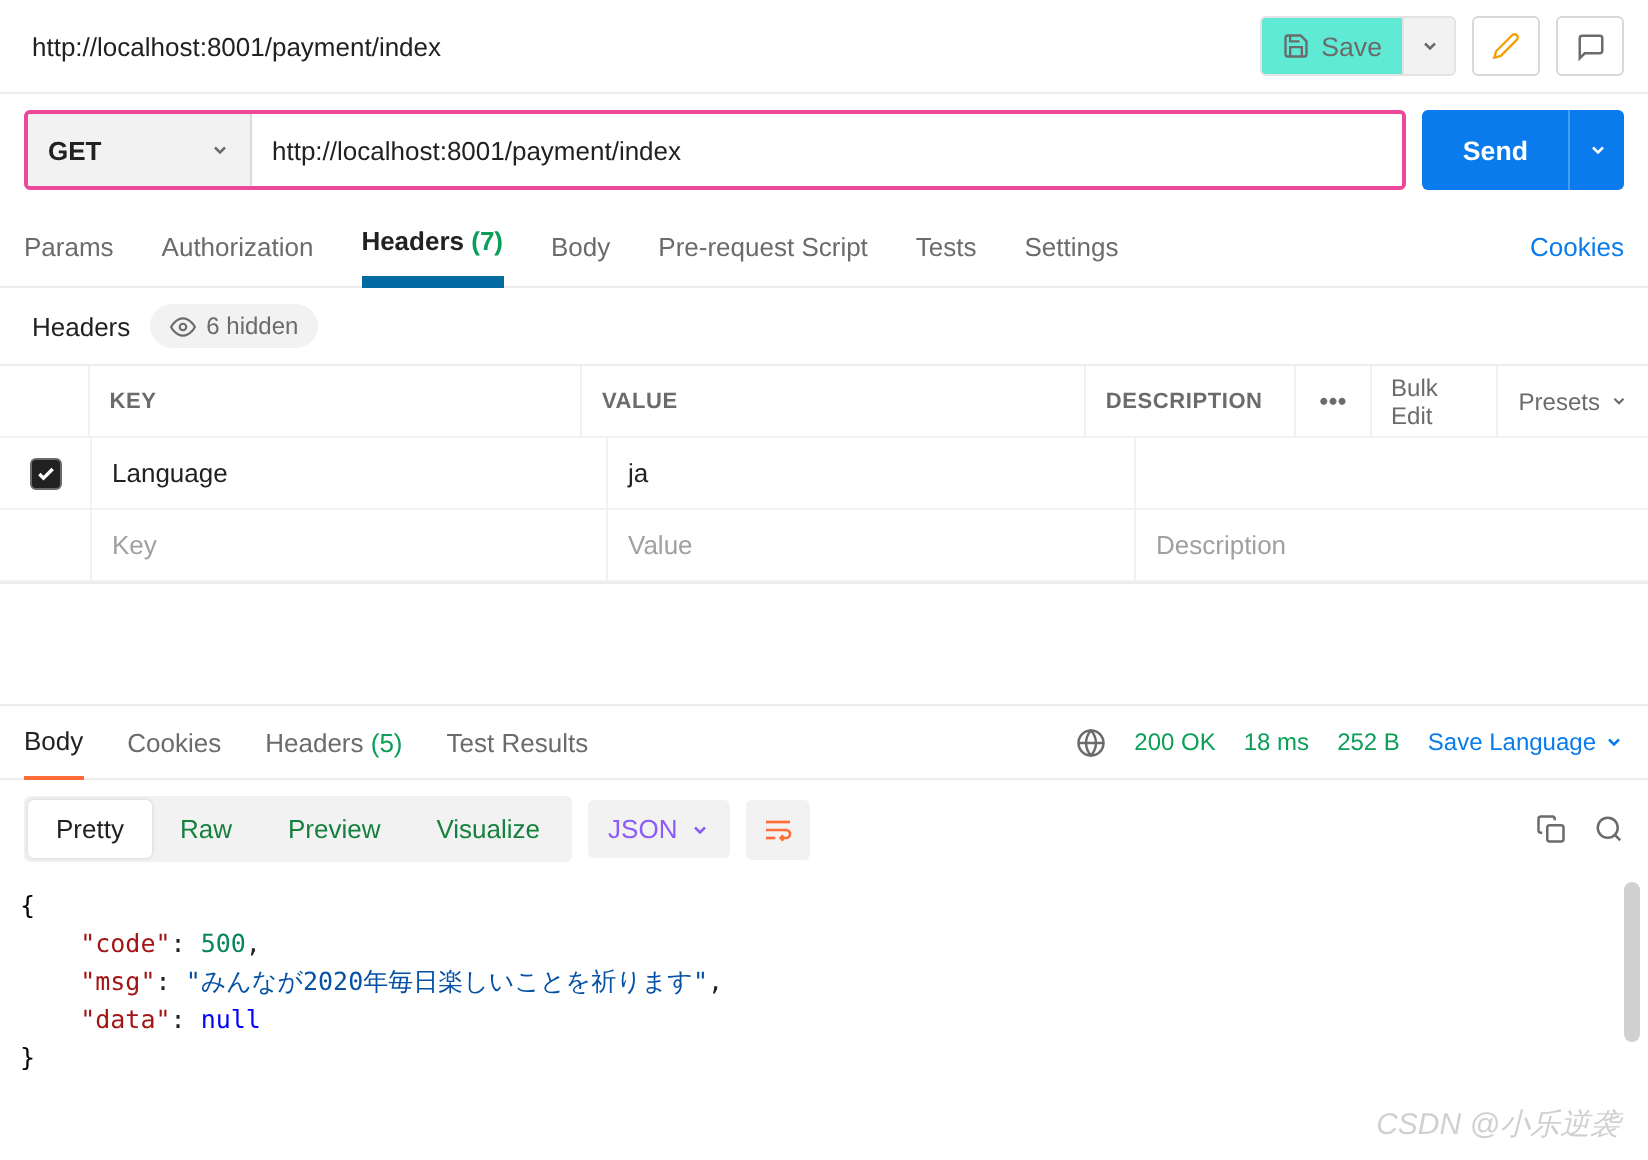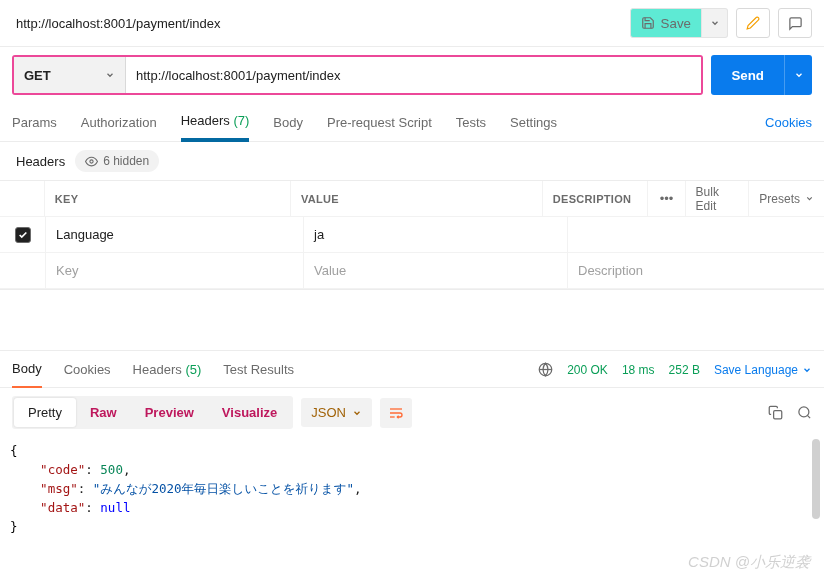--- a/index.html
+++ b/index.html
@@ -14,21 +14,21 @@
 .pencil-btn { border: 1px solid #d9d9d9; height: 30px; width: 34px; border-radius: 3px; display: inline-flex; align-items: center; justify-content: center; color: #6b6b6b; cursor: pointer; background: #fff; }
 .req-row { display: flex; gap: 8px; padding: 8px 12px; align-items: stretch; }
 .method-group { display: flex; border: 2px solid #ec4899; border-radius: 3px; flex: 1; overflow: hidden; }
 .method-select { display: flex; align-items: center; justify-content: space-between; padding: 0 10px; width: 112px; background: #f2f2f2; border-right: 1px solid #d9d9d9; color: #212121; font-weight: 600; cursor: pointer; }
 .url-input { flex: 1; border: none; outline: none; padding: 0 10px; font-size: 13px; color: #212121; background: #fff; }
 .send-btn { display: flex; align-items: center; gap: 6px; background: #097bed; color: #fff; font-weight: 700; padding: 0 20px; height: 40px; border: none; border-radius: 3px 0 0 3px; cursor: pointer; }
 .send-chev { background: #097bed; border: none; color: #fff; height: 40px; width: 28px; display: flex; align-items: center; justify-content: center; border-radius: 0 3px 3px 0; cursor: pointer; border-left: 1px solid rgba(255,255,255,0.25); }
 .send-group { display: flex; }
 .req-tabs { display: flex; align-items: center; padding: 0 12px; border-bottom: 1px solid #ececec; }
 .tab { padding: 10px 0; margin-right: 24px; color: #6b6b6b; cursor: pointer; font-size: 13px; }
-.tab.active { color: #212121; border-bottom: 4px solid #0369a1; margin-bottom: -1px; font-weight: 400; }
+.tab.active { color: #212121; border-bottom: 6px solid #0369a1; margin-bottom: -1px; font-weight: 700; }
 .tab .count { color: #0a9e57; }
 .cookies-link { margin-left: auto; color: #097bed; cursor: pointer; }
 .headers-bar { display: flex; align-items: center; padding: 8px 16px; gap: 10px; }
 .headers-title { font-weight: 500; color: #212121; }
 .hidden-pill { display: inline-flex; align-items: center; gap: 5px; background: #f2f2f2; border-radius: 16px; padding: 4px 10px; color: #6b6b6b; font-size: 12px; cursor: pointer; }
 .ht { border-top: 1px solid #ececec; border-bottom: 1px solid #ececec; }
 .hrow { display: flex; height: 36px; align-items: stretch; border-bottom: 1px solid #f2f2f2; }
 .hcell { display: flex; align-items: center; padding: 0 10px; border-right: 1px solid #f2f2f2; }
 .c-chk { width: 46px; justify-content: center; }
 .c-key { width: 258px; }
@@ -37,28 +37,28 @@
 .c-more { width: 38px; justify-content: center; color: #6b6b6b; cursor: pointer; }
 .c-bulk { width: 66px; color: #6b6b6b; cursor: pointer; font-size: 12px; }
 .c-presets { flex: 1; color: #6b6b6b; display: flex; align-items: center; gap: 5px; cursor: pointer; font-size: 12px; justify-content: center; border-right: none; }
 .hhead { font-weight: 600; color: #6b6b6b; font-size: 11px; letter-spacing: 0.3px; }
 .placeholder { color: #a0a0a0; }
 .chk { width: 16px; height: 16px; border-radius: 3px; border: 1px solid #6b6b6b; display: inline-flex; align-items: center; justify-content: center; background: #212121; }
 .resp-tabs { display: flex; align-items: center; padding: 0 12px; border-top: 1px solid #ececec; border-bottom: 1px solid #ececec; margin-top: 60px; }
 .rtab { padding: 10px 0; margin-right: 22px; color: #6b6b6b; cursor: pointer; }
 .rtab.active { color: #212121; border-bottom: 2px solid #ff6c37; margin-bottom: -1px; font-weight: 500; }
 .rt-count { color: #0a9e57; }
-.resp-status { margin-left: auto; display: flex; align-items: flex-end; gap: 14px; font-size: 12px; }
+.resp-status { margin-left: auto; display: flex; align-items: center; gap: 14px; font-size: 12px; }
 .status-ok { color: #0a9e57; }
 .save-resp { color: #097bed; display: flex; align-items: center; gap: 4px; cursor: pointer; }
 .view-tabs { display: flex; align-items: center; gap: 8px; padding: 8px 12px; }
 .view-tab-row { display: flex; background: #f2f2f2; border-radius: 3px; padding: 2px; }
-.view-tab { padding: 7px 14px; color: #be185d; cursor: pointer; font-size: 13px; border-radius: 3px; font-weight: bold; }
+.view-tab { padding: 7px 14px; color: #15803d; cursor: pointer; font-size: 13px; border-radius: 3px; }
 .view-tab.active { background: #fff; color: #212121; font-weight: 500; box-shadow: 0 0 2px rgba(0,0,0,0.15); }
-.fmt-select { display: flex; align-items: center; gap: 6px; background: #f2f2f2; border-radius: 3px; padding: 7px 10px; color: #a16207; cursor: pointer; font-size: 13px; }
+.fmt-select { display: flex; align-items: center; gap: 6px; background: #f2f2f2; border-radius: 3px; padding: 7px 10px; color: #8b5cf6; cursor: pointer; font-size: 13px; }
 .wrap-btn { background: #f2f2f2; border-radius: 3px; padding: 7px 8px; display: inline-flex; cursor: pointer; }
 .right-icons { margin-left: auto; display: flex; gap: 14px; color: #6b6b6b; }
 .code-area { display: flex; padding: 4px 10px; font-family: Consolas, Menlo, monospace; font-size: 12.5px; line-height: 19px; position: relative; }
 .gutter { width: 28px; text-align: right; color: #a0a0a0; padding-right: 10px; user-select: none; }
 .code { flex: 1; white-space: pre; }
 .json-key { color: #a31515; }
 .json-num { color: #098658; }
 .json-str { color: #0451a5; }
 .json-null { color: #0000ff; }
 .brace { color: #000; }

